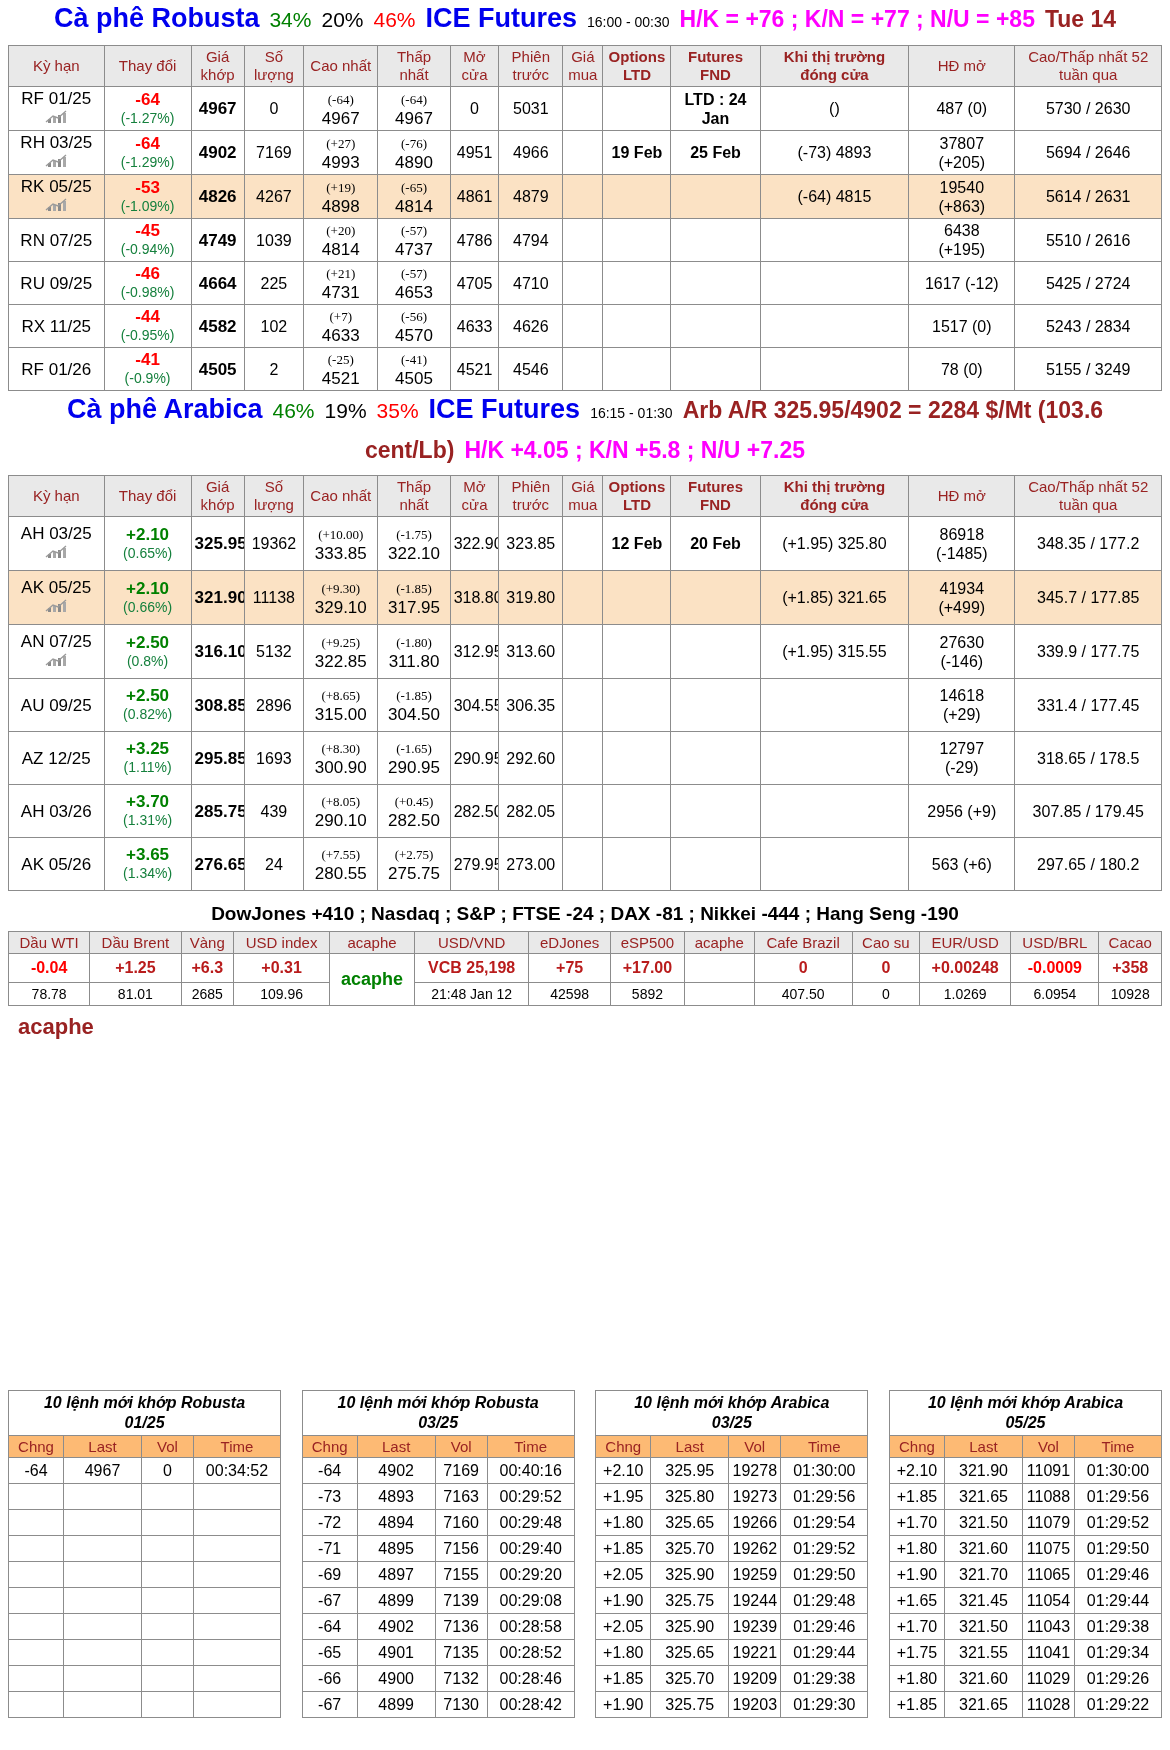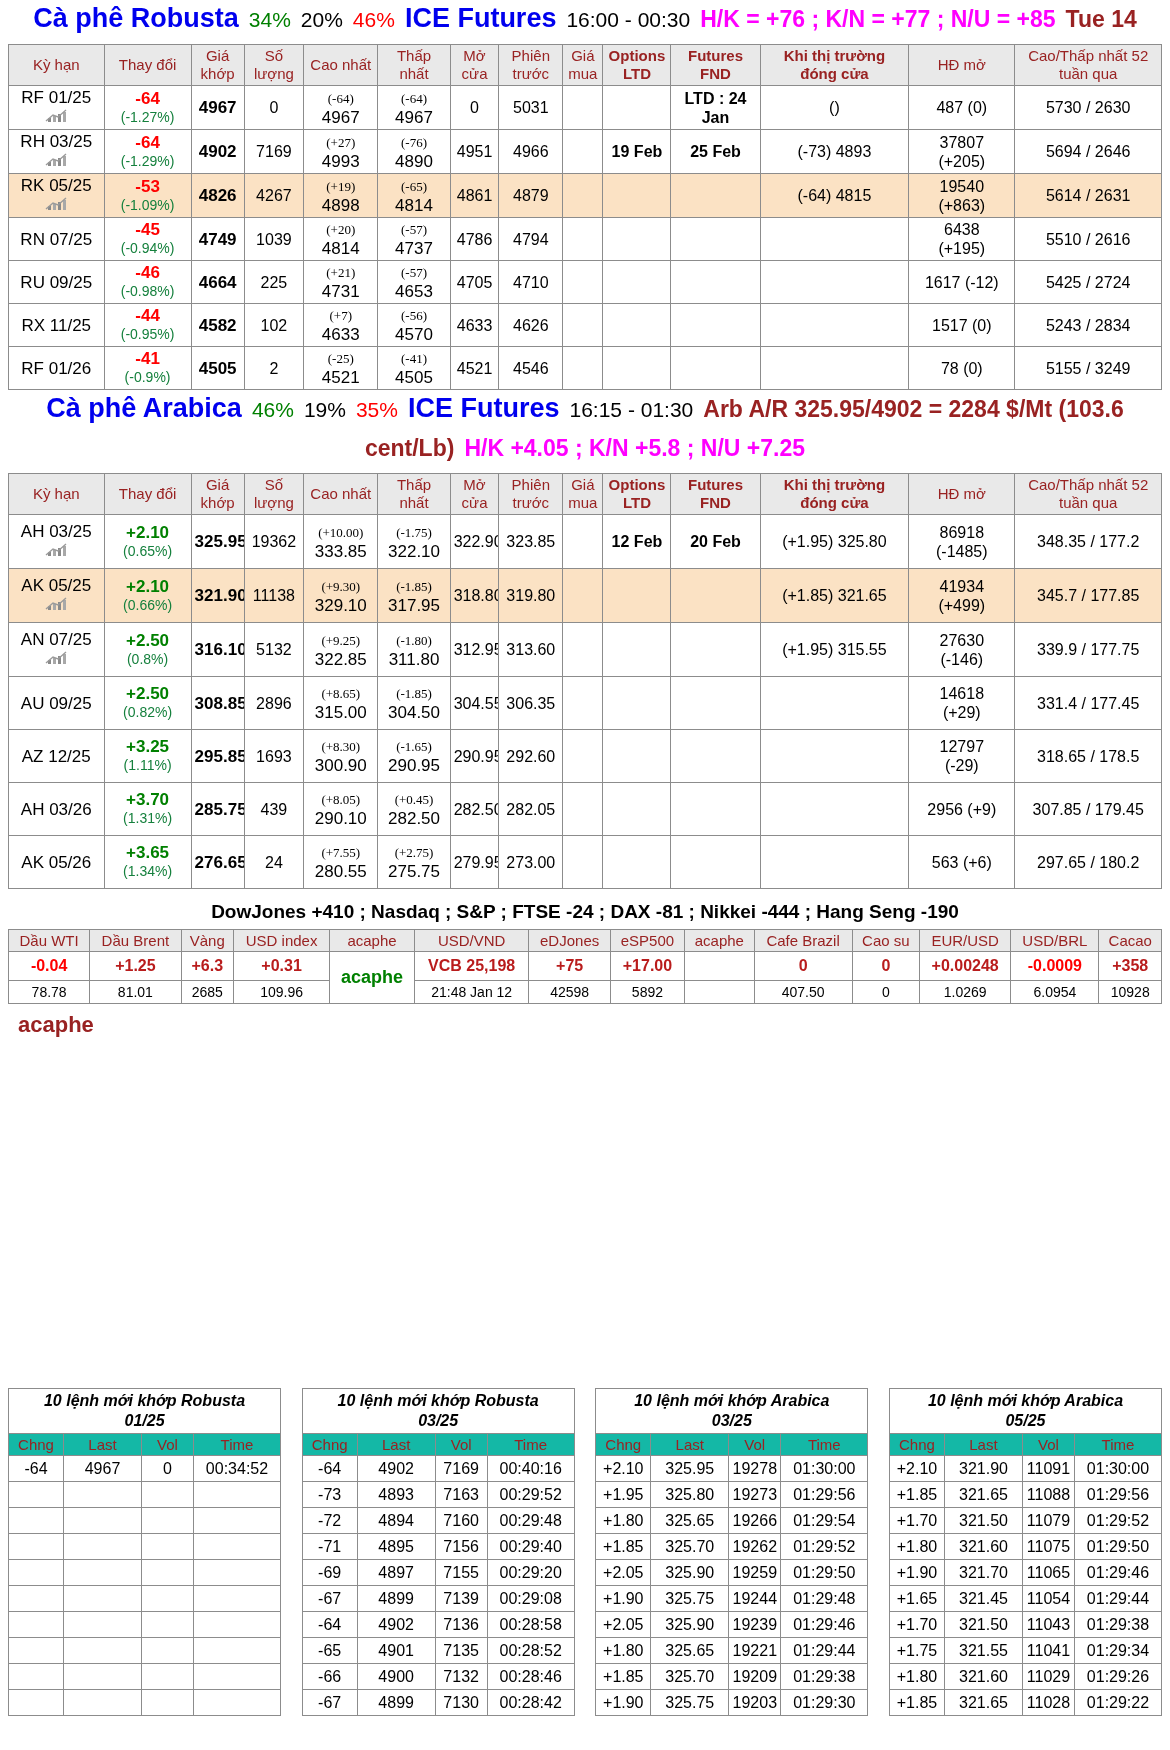--- a/index.html
+++ b/index.html
@@ -7,21 +7,21 @@
   body{width:1170px;min-height:1750px;font-family:"Liberation Sans","DejaVu Sans",sans-serif;color:#000;}
   .wrap{width:1154px;margin:0 8px;}
 
   
   .bigline{text-align:center;line-height:37px;margin:0;white-space:nowrap;}
   .bigline span{margin:0 5px;}
   .brand{color:#0000ee;font-weight:bold;font-size:27px;}
   .pct-g{color:#008000;font-size:21px;}
   .pct-k{color:#000;font-size:21px;}
   .pct-r{color:#ff0000;font-size:21px;}
-  .hours{color:#000;font-size:21px;}
+  .hours{color:#000;font-size:14px;}
   .spreads{color:#ff00ff;font-weight:bold;font-size:23px;}
   .maroon-b{color:#992222;font-weight:bold;font-size:23px;}
 
   
   table.fut{border-collapse:collapse;width:100%;table-layout:fixed;margin-top:4px;}
   .fut th,.fut td{border:1px solid #8c8c8c;text-align:center;vertical-align:middle;padding:2px 3px;overflow:hidden;}
   .fut th{background:#e9e9e9;color:#992222;font-size:15px;font-weight:normal;line-height:18px;}
   .fut th.b{font-weight:bold;}
   .fut td{font-size:16px;line-height:19px;}
   .t-ara td{padding:7px 3px;}
@@ -50,21 +50,21 @@
   .green{color:#b91c1c;}
   .red{color:#ff0000;}
 
   .acaphe-lbl{color:#992222;font-weight:bold;font-size:22px;margin:8px 0 0 10px;}
 
   
   .orders{display:flex;justify-content:space-between;width:1154px;margin:350px 8px 0 8px;}
   table.ot{border-collapse:collapse;width:272px;table-layout:fixed;}
   .ot th,.ot td{border:1px solid #8c8c8c;text-align:center;}
   .ot td.title-cell{font-weight:bold;font-style:italic;font-size:16px;line-height:20px;padding:2px;height:auto;}
-  .ot th{background:#14b8a6;color:#992222;font-weight:normal;font-size:15px;padding:2px 2px;}
+  .ot th{background:#fdba74;color:#992222;font-weight:normal;font-size:15px;padding:2px 2px;}
   .ot td{font-size:16px;height:25px;padding:0 2px;}
 </style>
 </head>
 <body>
 
 <div class="wrap">
 
   <div class="bigline">
     <span class="brand">Cà phê Robusta</span><span class="pct-g">34%</span><span class="pct-k">20%</span><span class="pct-r">46%</span><span class="brand">ICE Futures</span><span class="hours">16:00 - 00:30</span><span class="spreads">H/K = +76 ; K/N = +77 ; N/U = +85</span><span class="maroon-b">Tue 14</span>
   </div>

